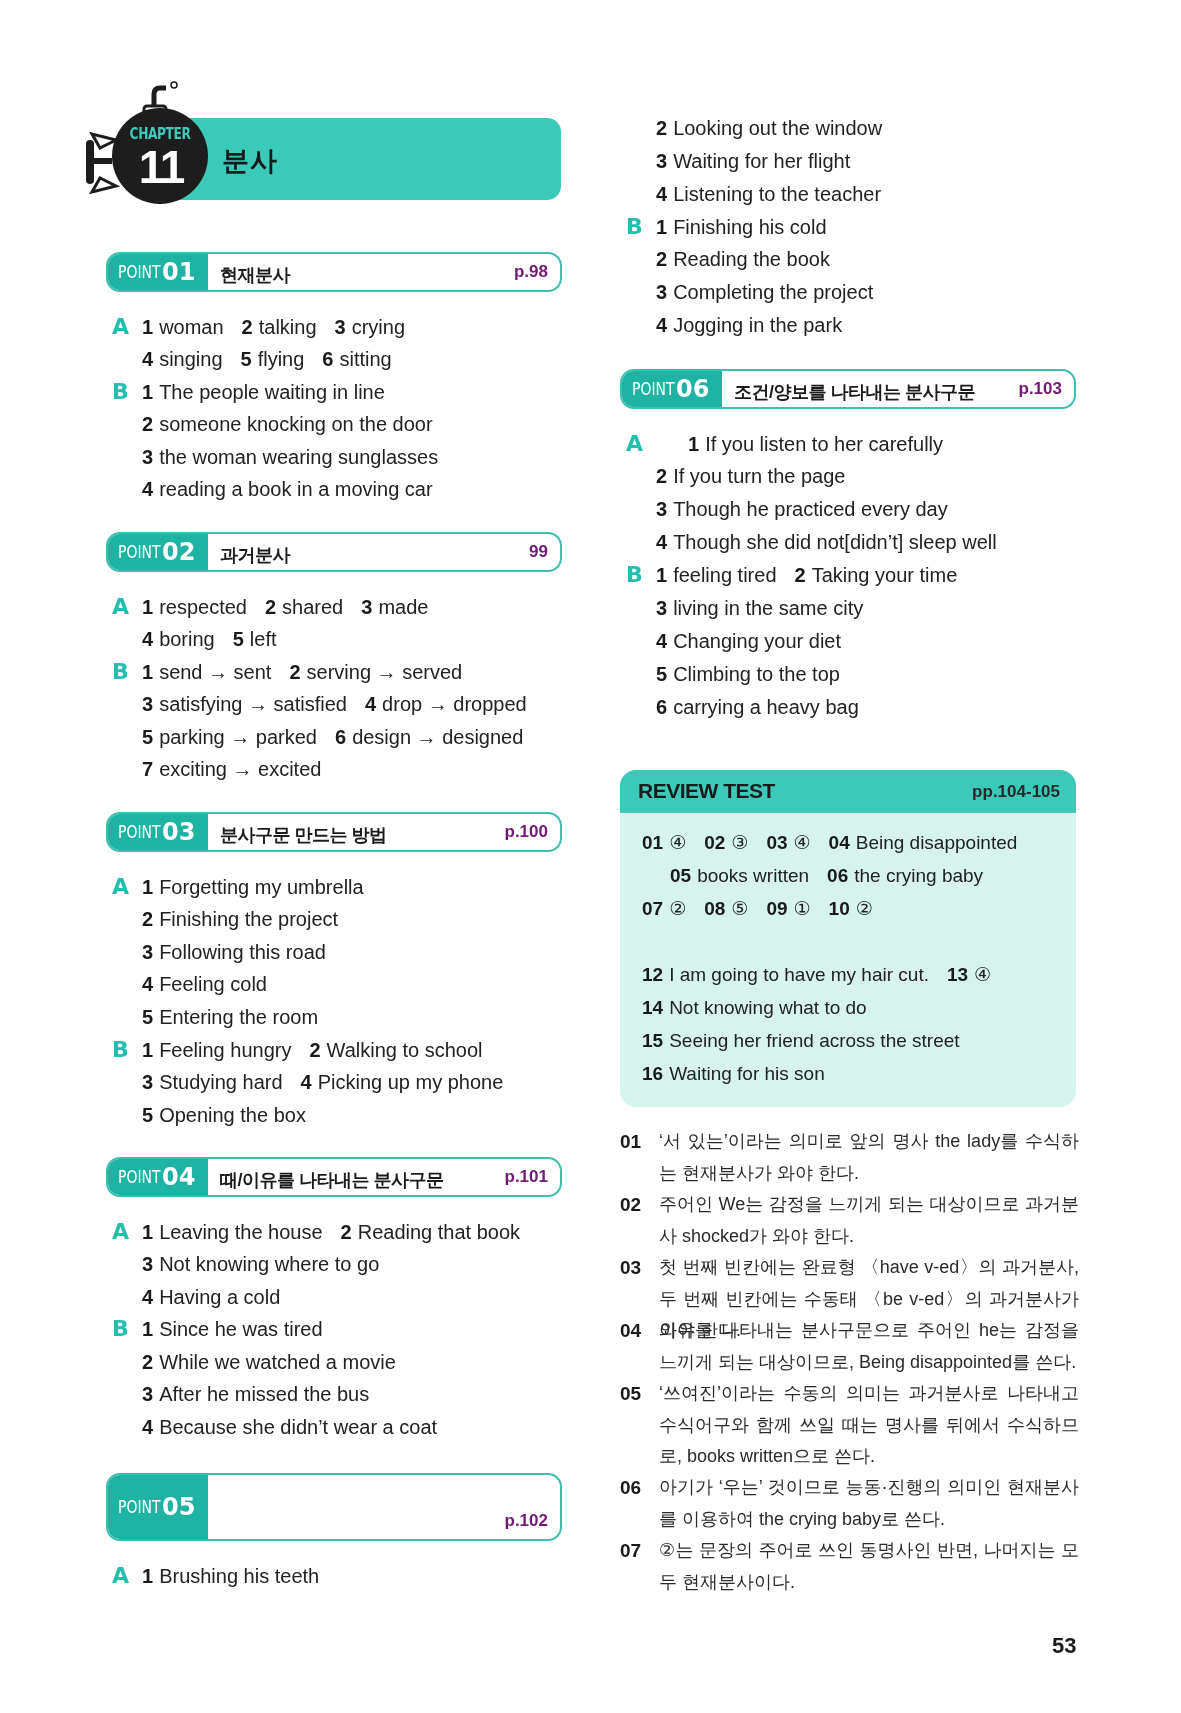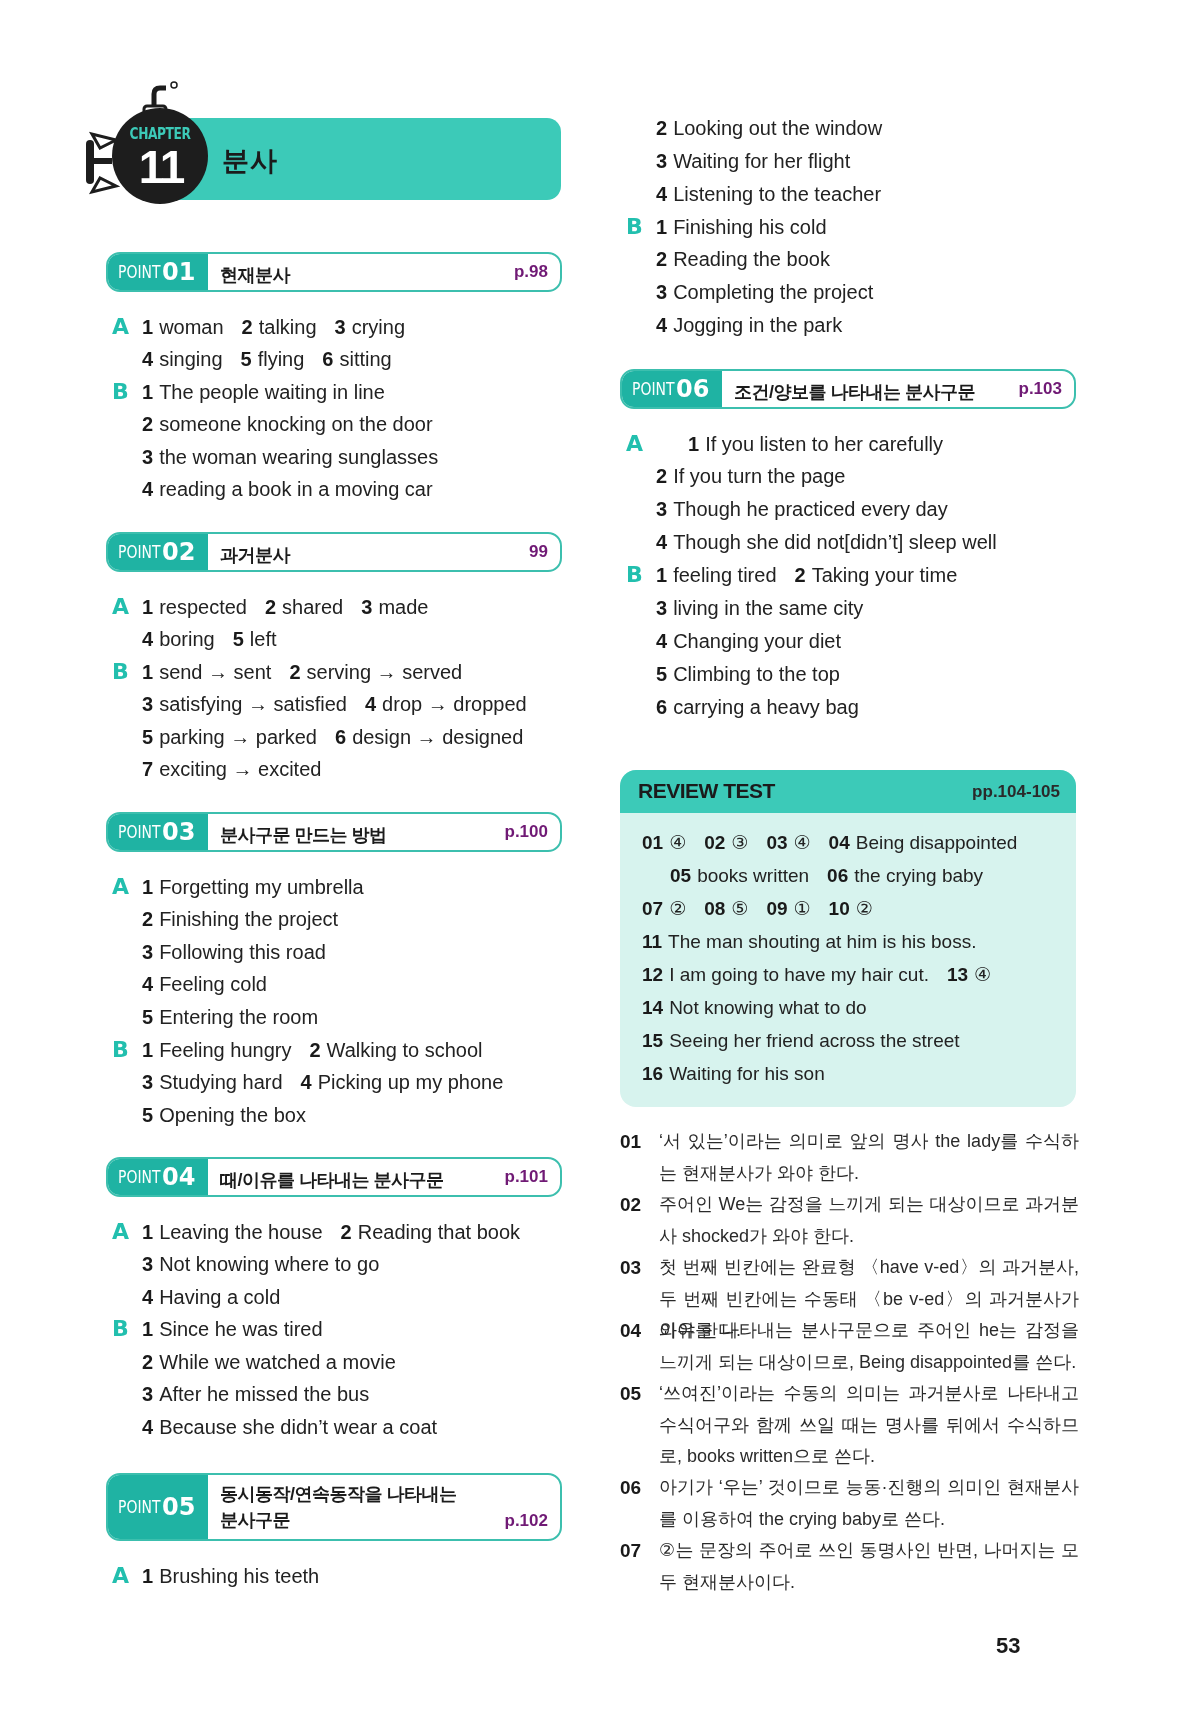--- a/index.html
+++ b/index.html
@@ -26,21 +26,21 @@
   .gap{display:inline-block;width:18px;}
   
   .review{left:620px;top:770px;width:456px;height:337px;background:#d7f3ee;border-radius:16px;overflow:hidden;}
   .review-head{left:0;top:0;width:456px;height:43px;background:#3ccab8;}
   .review-title{left:18px;top:9px;font-size:21px;font-weight:bold;color:#1b1b1b;letter-spacing:-0.5px;}
   .review-pages{right:16px;top:12px;font-size:17px;font-weight:bold;color:#2a2a2a;}
   .rline{position:absolute;left:22px;font-size:19px;line-height:26px;white-space:nowrap;color:#222;}
   
   .exp-num{position:absolute;left:620px;font-size:19px;font-weight:bold;color:#1a1a1a;}
   .exp-text{position:absolute;left:659px;width:420px;font-size:18px;line-height:31.5px;color:#2a2a2a;text-align:justify;}
-  .page-num{left:996px;top:1633px;font-size:22px;font-weight:bold;color:#1a1a1a;}
+  .page-num{left:1052px;top:1633px;font-size:22px;font-weight:bold;color:#1a1a1a;}
 </style>
 </head>
 <body>
 
 <div class="abs chapter-bar"></div>
 <svg class="abs" style="left:86px;top:78px" width="100" height="130">
   <path d="M68 30 L68 16 Q68 10 74 10 L80 10" stroke="#1d1d1d" stroke-width="5" fill="none"></path>
   <circle cx="88" cy="7" r="3" stroke="#1d1d1d" stroke-width="1.5" fill="none"></circle>
   <rect x="58" y="28" width="22" height="10" rx="3" fill="#fff" stroke="#1d1d1d" stroke-width="3"></rect>
   <path d="M14 70 L6 56 L30 62 Z" fill="#fff" stroke="#1d1d1d" stroke-width="3"></path>
@@ -122,24 +122,20 @@
 <div class="line" style="left:142px;top:1316px;"><span class="n">1</span><span>Since he was tired</span></div>
 <div class="line" style="left:142px;top:1349px;"><span class="n">2</span><span>While we watched a movie</span></div>
 <div class="line" style="left:142px;top:1381px;"><span class="n">3</span><span>After he missed the bus</span></div>
 <div class="line" style="left:142px;top:1414px;"><span class="n">4</span><span>Because she didn’t wear a coat</span></div>
 
 <div class="point-head tall" style="left:106px;top:1473px;width:456px;">
   <div class="point-tag">
       <span class="point-word">POINT</span>
       <span class="point-num">05</span>
     </div>
-  <div class="point-title" style="top:6px;">
-      <div>동시동작/연속동작을 나타내는</div>
-      <div>분사구문</div>
-    </div>
   <div class="point-page">p.102</div>
 </div>
 <div class="sec" style="left:112px;top:1563px;">A</div>
 <div class="line" style="left:142px;top:1563px;"><span class="n">1</span><span>Brushing his teeth</span></div>
 
 <div class="line" style="left:656px;top:115px;"><span class="n">2</span><span>Looking out the window</span></div>
 <div class="line" style="left:656px;top:148px;"><span class="n">3</span><span>Waiting for her flight</span></div>
 <div class="line" style="left:656px;top:181px;"><span class="n">4</span><span>Listening to the teacher</span></div>
 <div class="sec" style="left:626px;top:214px;">B</div>
 <div class="line" style="left:656px;top:214px;"><span class="n">1</span><span>Finishing his cold</span></div>
@@ -167,21 +163,20 @@
 <div class="line" style="left:656px;top:661px;"><span class="n">5</span><span>Climbing to the top</span></div>
 <div class="line" style="left:656px;top:694px;"><span class="n">6</span><span>carrying a heavy bag</span></div>
 
 <div class="abs review">
   <div class="abs review-head"></div>
   <div class="abs review-title">REVIEW TEST</div>
   <div class="abs review-pages">pp.104-105</div>
   <div class="rline" style="top:60px;"><span class="n">01</span><span>④</span><span class="gap"></span><span class="n">02</span><span>③</span><span class="gap"></span><span class="n">03</span><span>④</span><span class="gap"></span><span class="n">04</span><span>Being disappointed</span></div>
   <div class="rline" style="top:93px;margin-left:28px;"><span class="n">05</span><span>books written</span><span class="gap"></span><span class="n">06</span><span>the crying baby</span></div>
   <div class="rline" style="top:126px;"><span class="n">07</span><span>②</span><span class="gap"></span><span class="n">08</span><span>⑤</span><span class="gap"></span><span class="n">09</span><span>①</span><span class="gap"></span><span class="n">10</span><span>②</span></div>
-  <div class="rline" style="top:159px;"><span class="n">11</span><span>The man shouting at him is his boss.</span></div>
   <div class="rline" style="top:192px;"><span class="n">12</span><span>I am going to have my hair cut.</span><span class="gap"></span><span class="n">13</span><span>④</span></div>
   <div class="rline" style="top:225px;"><span class="n">14</span><span>Not knowing what to do</span></div>
   <div class="rline" style="top:258px;"><span class="n">15</span><span>Seeing her friend across the street</span></div>
   <div class="rline" style="top:291px;"><span class="n">16</span><span>Waiting for his son</span></div>
 </div>
 
 <div class="exp-num" style="top:1131px;">01</div>
 <div class="exp-text" style="top:1126px;">‘서 있는’이라는 의미로 앞의 명사 the lady를 수식하는 현재분사가 와야 한다.</div>
 <div class="exp-num" style="top:1194px;">02</div>
 <div class="exp-text" style="top:1189px;">주어인 We는 감정을 느끼게 되는 대상이므로 과거분사 shocked가 와야 한다.</div>

